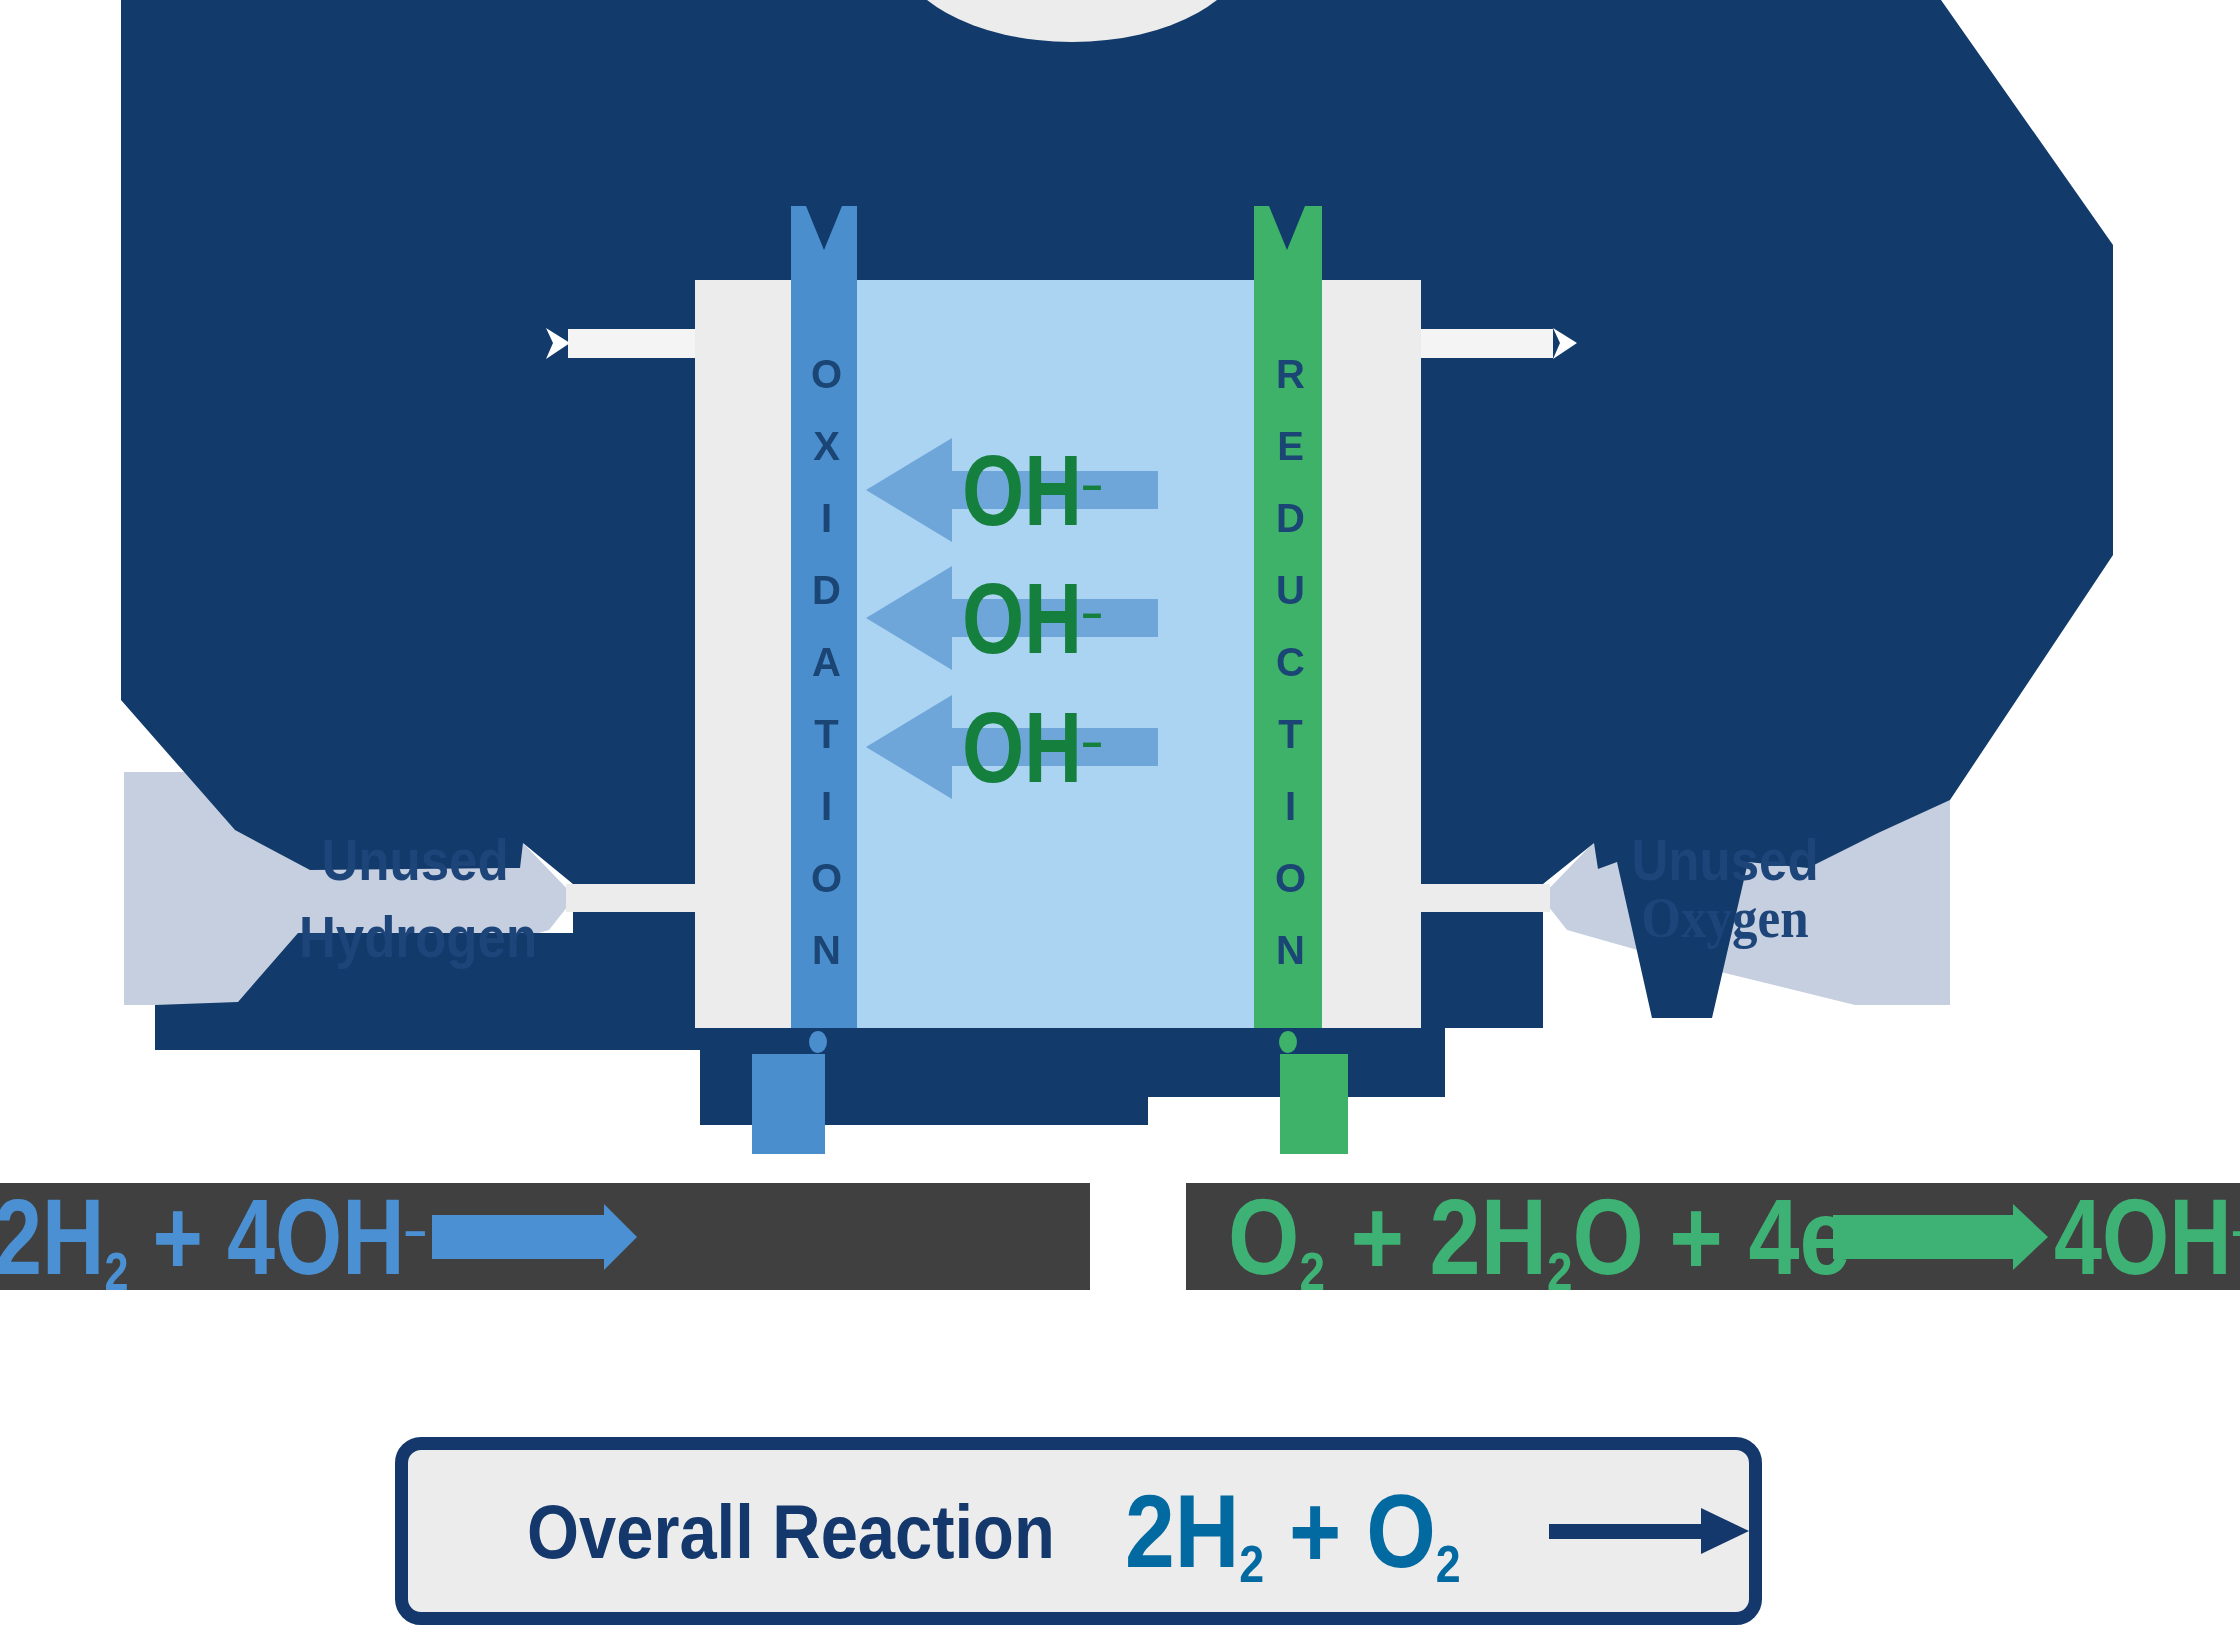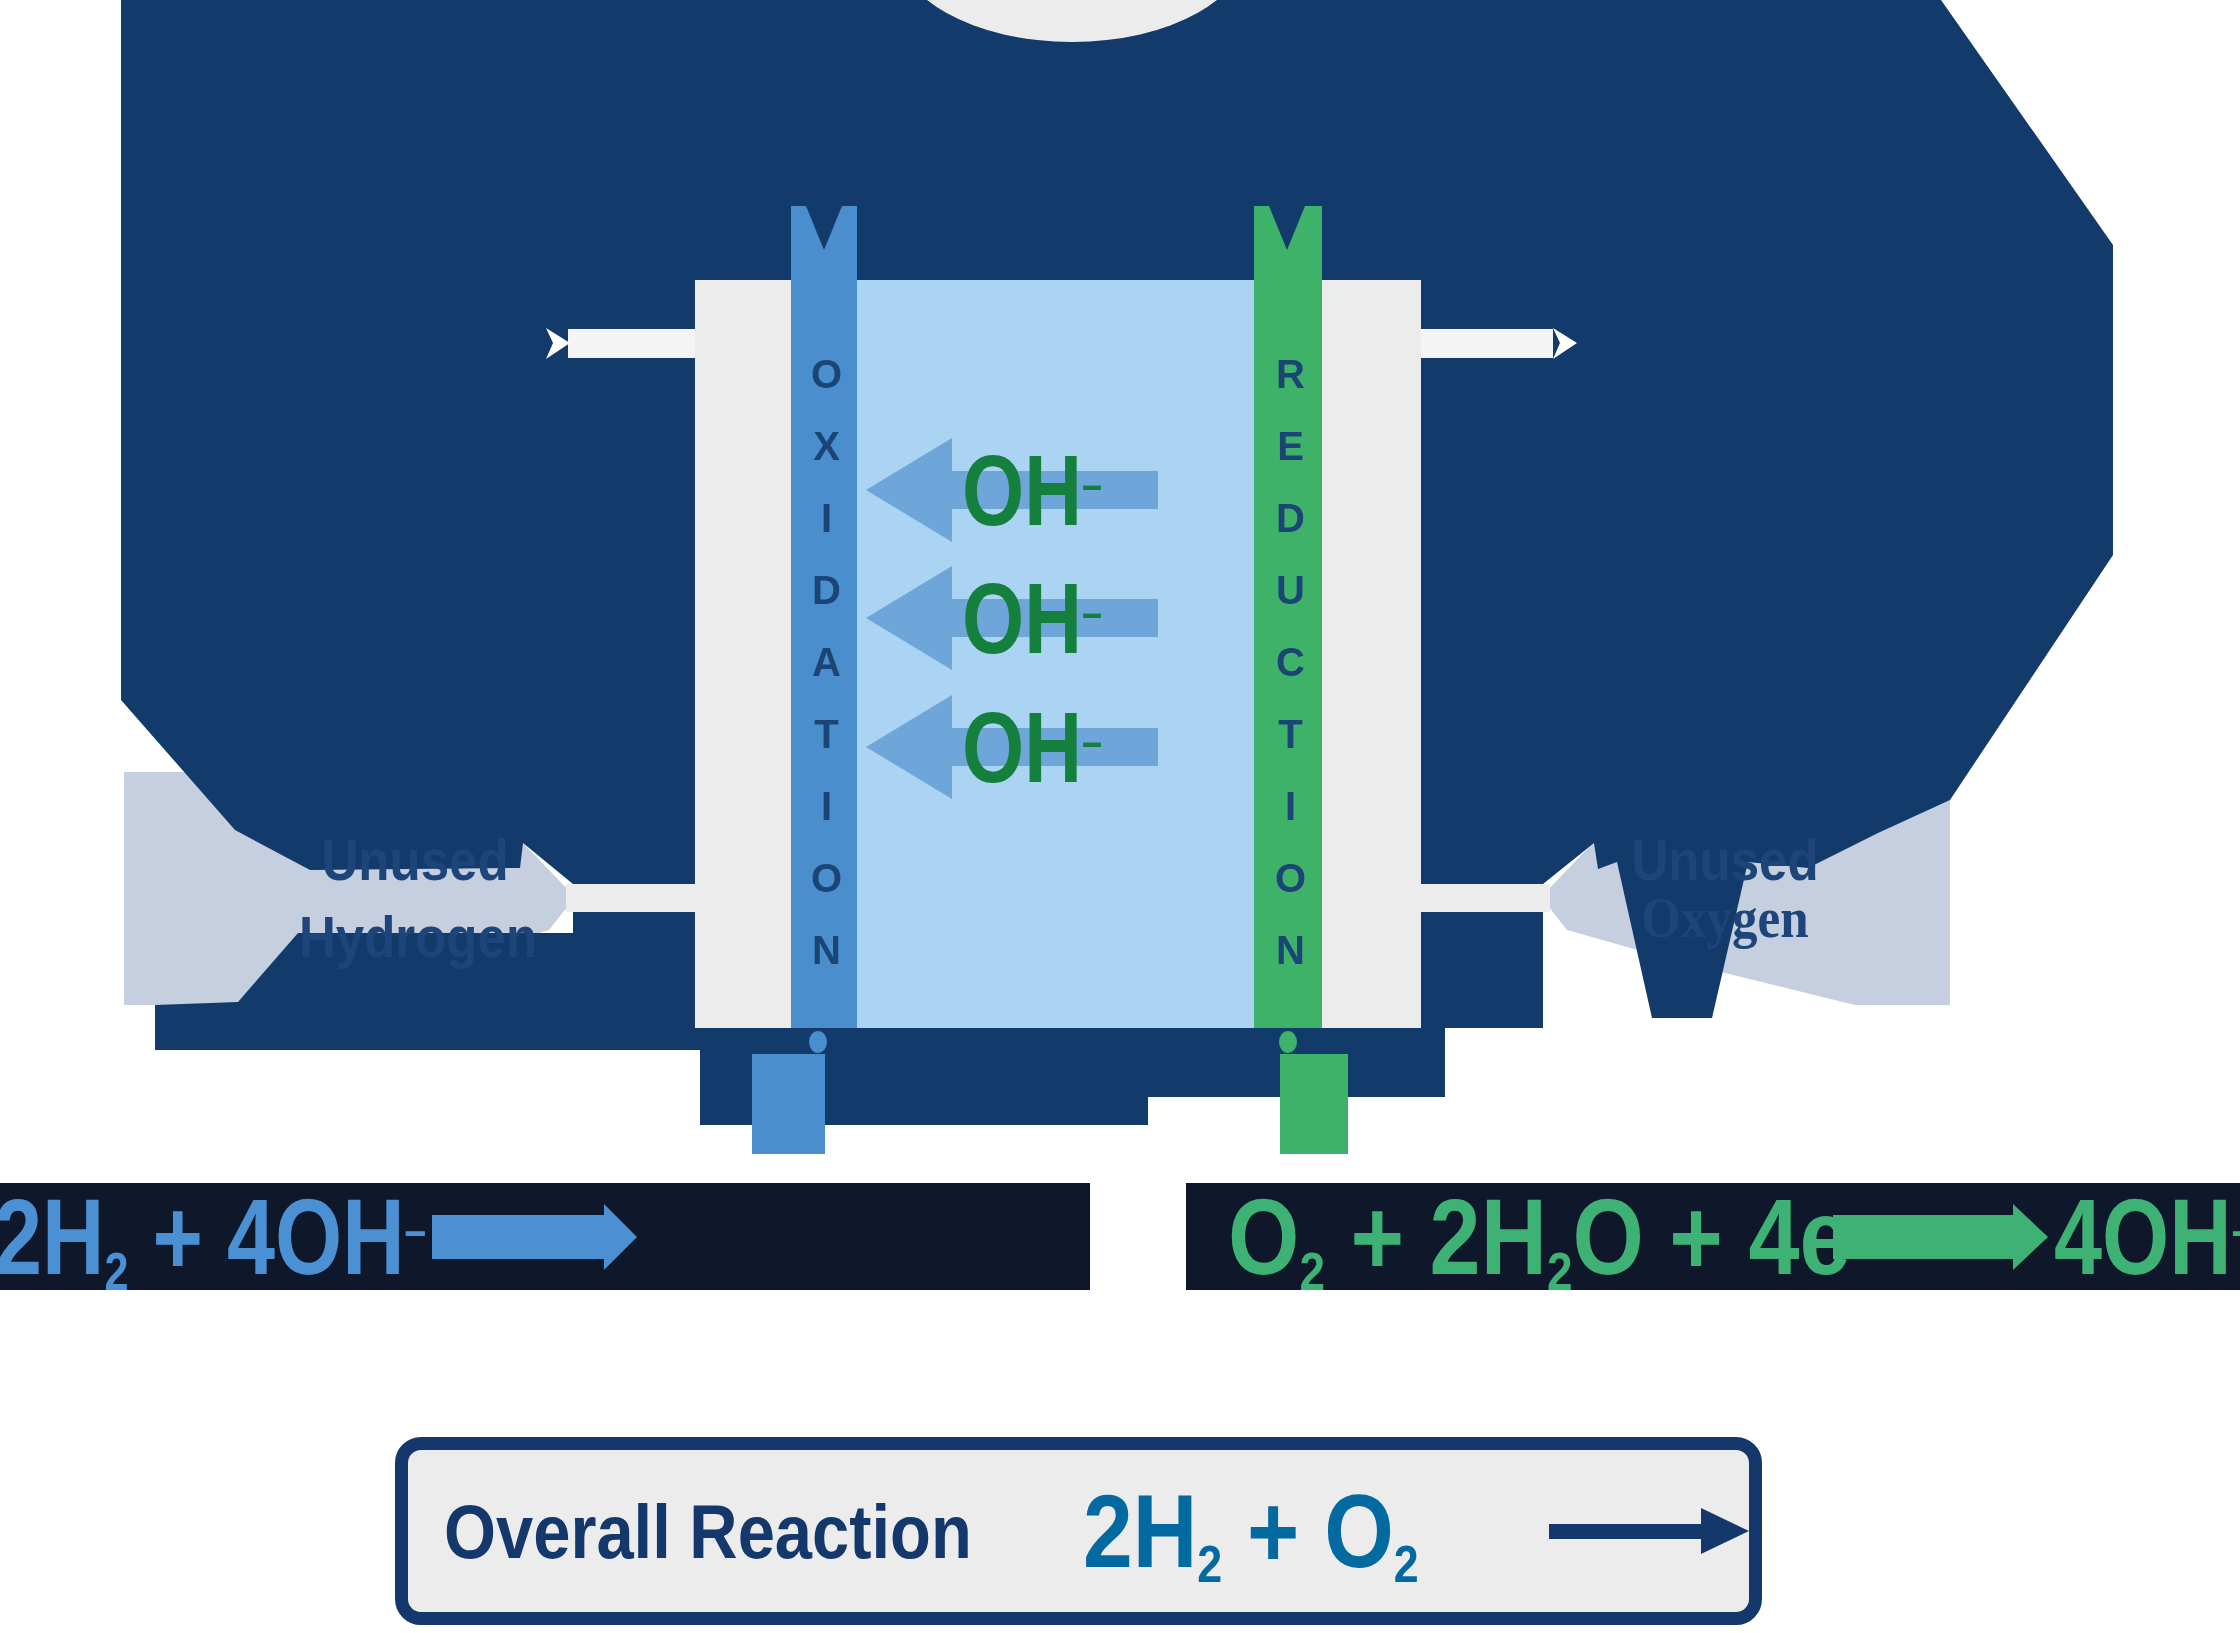--- a/index.html
+++ b/index.html
@@ -7,33 +7,33 @@
          font-family:"Liberation Sans",sans-serif;}
   #shapes{position:absolute;left:0;top:0;}
   .vlabel{position:absolute;writing-mode:vertical-rl;text-orientation:upright;
           font-weight:700;font-size:40px;letter-spacing:28px;color:#1a4574;
           transform:translateX(-50%);}
   .outlet-line{position:absolute;transform:translateX(-50%);font-weight:700;font-size:58px;
           color:#1d4579;white-space:nowrap;}
   .outlet-line .sq{display:inline-block;transform:scaleX(.88);transform-origin:50% 50%;}
   .ion{position:absolute;height:106px;display:flex;align-items:center;
        font-weight:700;font-size:100px;color:#15803d;}
-  .band{position:absolute;top:1183px;height:107px;background:#0f172a;}
+  .band{position:absolute;top:1183px;height:107px;background:#404040;}
   .eq{position:absolute;top:0;height:100%;display:flex;align-items:center;
       font-weight:700;font-size:108px;white-space:nowrap;}
   .eq-blue{color:#4a90d2;}
   .eq-green{color:#3eb274;}
   .cond{display:inline-block;transform:scaleX(.8);transform-origin:0 50%;}
   .cond2{display:inline-block;transform:scaleX(.86);transform-origin:0 50%;}
   .f .sb{font-size:.5em;position:relative;top:.3em;}
   .f .sp{font-size:.45em;position:relative;top:-.55em;font-weight:700;}
   .band-arrow{position:absolute;top:50%;transform:translateY(-50%);}
   #overall-box{position:absolute;left:395px;top:1437px;width:1341px;height:162px;
       background:#ececec;border:13px solid #14386b;border-radius:26px;
-      display:flex;align-items:center;justify-content:space-between;gap:34px;}
+      display:flex;align-items:center;justify-content:flex-end;gap:34px;}
   #overall-label{font-weight:700;font-size:76px;color:#14386b;display:inline-block;
       transform:scaleX(.88);transform-origin:50% 50%;white-space:nowrap;}
   .overall-eq{font-weight:700;font-size:104px;color:#0369a1;display:flex;align-items:center;
       white-space:nowrap;}
 </style>
 </head>
 <body>
 
 <div id="stage">
 

